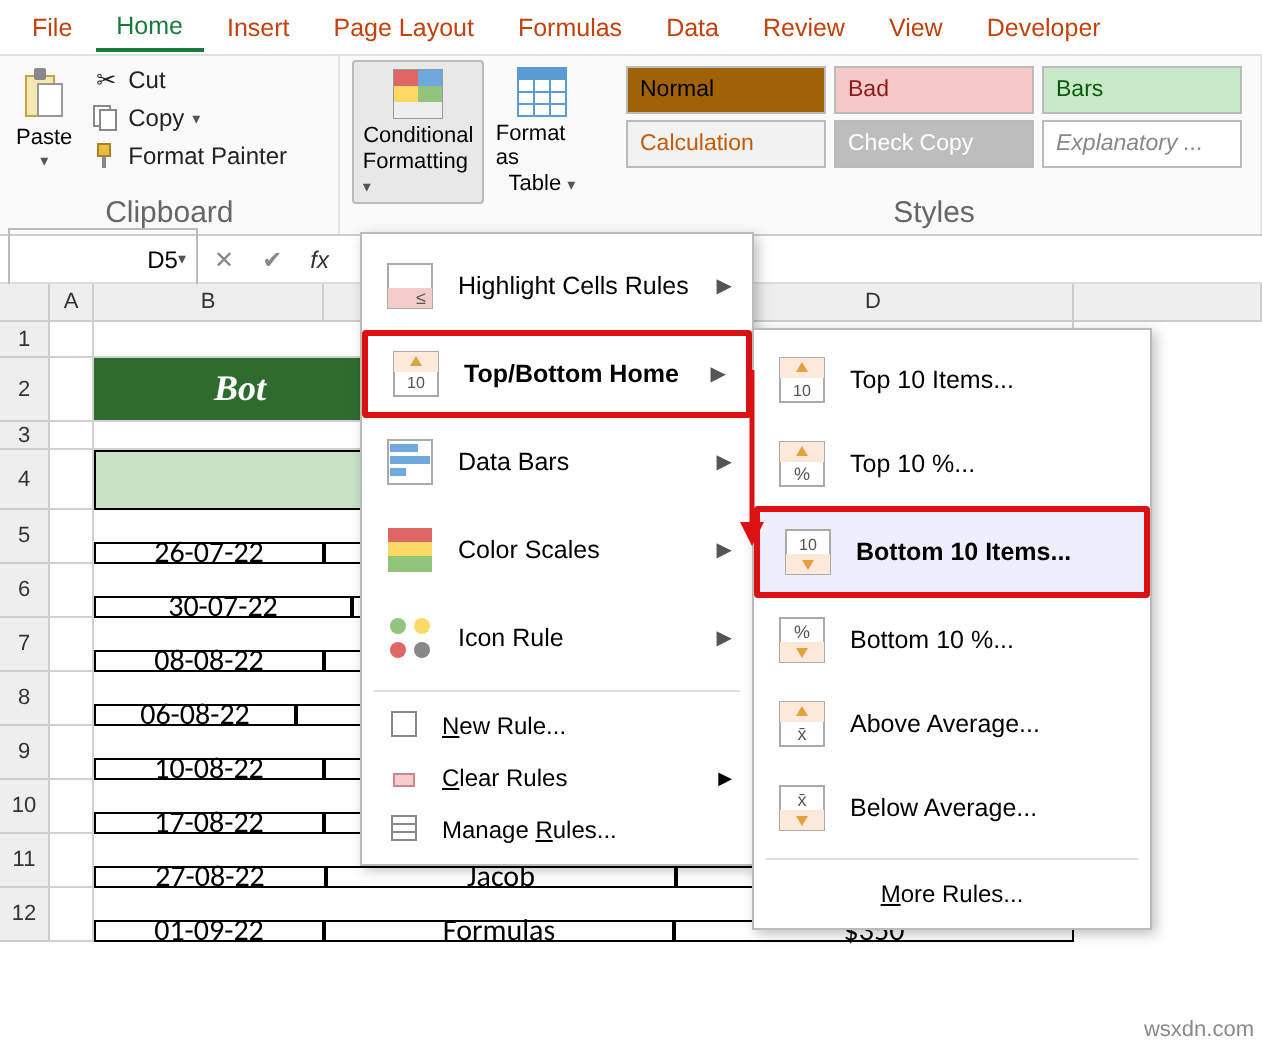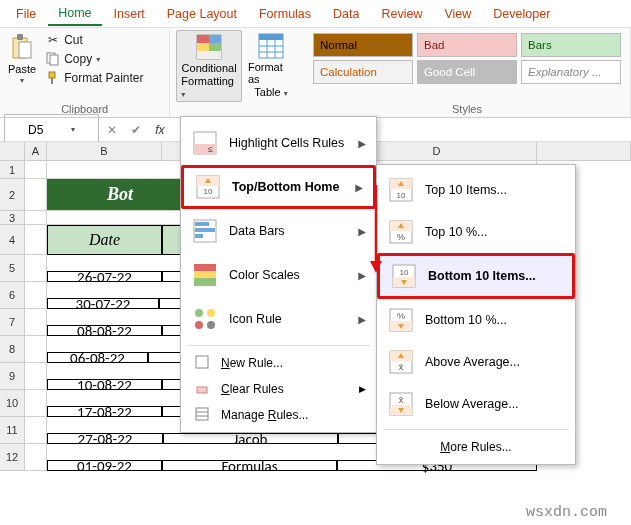--- a/index.html
+++ b/index.html
@@ -7,21 +7,21 @@
 
 
 .tabs { display: flex; align-items: center; height: 28px; border-bottom: 1px solid #e0e0e0; padding-left: 6px; gap: 2px; }
 .tab { padding: 4px 10px; font-size: 12.5px; color: #c2410c; cursor: pointer; }
 .tab.active { color: #1a7a3a; border-bottom: 2px solid #1a7a3a; font-weight: 400; }
 
 
 .ribbon { display: flex; height: 90px; border-bottom: 1px solid #ccc; background: #fafafa; }
 .group { display: flex; flex-direction: column; border-right: 1px solid #e5e5e5; padding: 2px 6px 0 6px; }
 .group-body { flex: 1; display: flex; align-items: flex-start; gap: 4px; }
-.group-label { text-align: center; font-size: 11px; color: #666; padding: 1px 0 2px 0; }
+.group-label { text-align: center; font-size: 15px; color: #666; padding: 1px 0 2px 0; }
 
 .paste-block { display: flex; flex-direction: column; align-items: center; gap: 1px; padding: 2px 2px; }
 .big-icon { width: 26px; height: 30px; display: flex; align-items: center; justify-content: center; }
 .small-label { font-size: 11px; }
 .chev { font-size: 8px; color: #555; }
 
 .clip-lines { display: flex; flex-direction: column; gap: 3px; padding-top: 2px; }
 .clip-line { display: flex; align-items: center; gap: 4px; font-size: 12px; color: #222; padding: 1px 4px; white-space: nowrap; }
 .clip-line .ic { width: 14px; height: 14px; display:inline-flex; align-items:center; justify-content:center; }
 
@@ -32,21 +32,21 @@
 .style-cell { border: 1px solid #bbb; display: flex; align-items: center; padding: 0 6px; font-size: 11.5px; }
 .s-normal { background: #a16207; }
 .s-bad { background: #f5c7c7; color: #8b1a1a; }
 .s-good { background: #c8e9c8; color: #0a5a0a; }
 .s-calc { background: #f2f2f2; color: #c75a00; }
 .s-check { background: #bdbdbd; color: #fff; }
 .s-expl { background: #fff; color: #888; font-style: italic; }
 
 
 .namebar { display: flex; align-items: center; height: 24px; border-bottom: 1px solid #ddd; }
-.namebox { width: 95px; border: 1px solid #bbb; height: 32px; margin: 0 4px; display: flex; align-items: center; padding: 0 23px; font-size: 12px; justify-content: space-between; }
+.namebox { width: 95px; border: 1px solid #bbb; height: 32px; margin: 0 4px; display: flex; align-items: center; padding: 0 5px; font-size: 12px; justify-content: flex-end; }
 .fx-area { display: flex; align-items: center; gap: 6px; color: #888; font-size: 12px; }
 .fx-area .sym { padding: 0 4px; }
 
 
 .sheet { position: relative; }
 .colhdrs { display: flex; height: 19px; border-bottom: 1px solid #ccc; }
 .corner { width: 25px; border-right: 1px solid #ccc; background: #eee; }
 .colhdr { border-right: 1px solid #ccc; background: #eee; display: flex; align-items: center; justify-content: center; font-size: 11px; color: #333; }
 .rowhdr { width: 25px; border-right: 1px solid #ccc; border-bottom: 1px solid #ccc; background: #eee; display: flex; align-items: center; justify-content: center; font-size: 11px; color: #333; }
 .row { display: flex; height: 27px; }
@@ -69,21 +69,21 @@
 .menu-item.boxed { border: 3px solid #d11; border-radius: 2px; }
 
 
 .menu2 { position: absolute; left: 376px; top: 164px; width: 200px; background: #fff; border: 1px solid #bbb; box-shadow: 2px 2px 6px rgba(0,0,0,0.25); padding: 4px 0; }
 .menu2 .menu-item { height: 42px; }
 .menu2 .menu-item.boxed { height: 46px; }
 .menu-more { text-align: center; padding: 6px 0; font-size: 12px; }
 
 .red-arrow { position: absolute; left: 368px; top: 185px; pointer-events:none; }
 
-.watermark { position: absolute; right: 24px; bottom: 4px; font-size: 15px; color: #888; font-family: Liberation Mono, monospace; }
+.watermark { position: absolute; right: 4px; bottom: 4px; font-size: 11px; color: #888; font-family: Liberation Sans, sans-serif; }
 
 .u { text-decoration: underline; }
 svg { display: block; }
 </style>
 </head>
 <body>
 
 <div class="tabs">
   <div class="tab">File</div>
   <div class="tab active">Home</div>
@@ -174,21 +174,21 @@
     <div class="group-label">&nbsp;</div>
   </div>
 
   <div class="group" style="flex:1">
     <div class="group-body">
       <div class="styles-grid">
         <div class="style-cell s-normal">Normal</div>
         <div class="style-cell s-bad">Bad</div>
         <div class="style-cell s-good">Bars</div>
         <div class="style-cell s-calc">Calculation</div>
-        <div class="style-cell s-check">Good Cell</div>
+        <div class="style-cell s-check">Check Copy</div>
         <div class="style-cell s-expl">Explanatory ...</div>
       </div>
     </div>
     <div class="group-label">Styles</div>
   </div>
 </div>
 
 <div class="namebar">
   <div class="namebox">
     <span>D5</span>
@@ -222,36 +222,35 @@
     <div class="cell banner" style="width:490px">Bot</div>
   </div>
   <div class="row" style="height:14px">
     <div class="rowhdr">3</div>
     <div class="cell" style="width:22px"></div>
       <div class="cell" style="width:490px"></div>
   </div>
   <div class="row" style="height:30px">
     <div class="rowhdr">4</div>
     <div class="cell" style="width:22px"></div>
-    <div class="cell hdrcell" style="width:115px">Date</div>
     <div class="cell hdrcell" style="width:175px"></div>
     <div class="cell hdrcell" style="width:200px"></div>
   </div>
 
   <div class="row">
       <div class="rowhdr">5</div>
       <div class="cell" style="width:22px"></div>
       <div class="cell datacell" style="width:115px">26-07-22</div>
       <div class="cell datacell" style="width:175px"></div>
       <div class="cell datacell" style="width:200px"></div>
     </div>
   <div class="row">
       <div class="rowhdr">6</div>
       <div class="cell" style="width:22px"></div>
-      <div class="cell datacell" style="width:112px">30-07-22</div>
+      <div class="cell datacell" style="width:129px">30-07-22</div>
       <div class="cell datacell" style="width:175px"></div>
       <div class="cell datacell" style="width:200px"></div>
     </div>
   <div class="row">
       <div class="rowhdr">7</div>
       <div class="cell" style="width:22px"></div>
       <div class="cell datacell" style="width:115px">08-08-22</div>
       <div class="cell datacell" style="width:175px"></div>
       <div class="cell datacell" style="width:200px"></div>
     </div>

